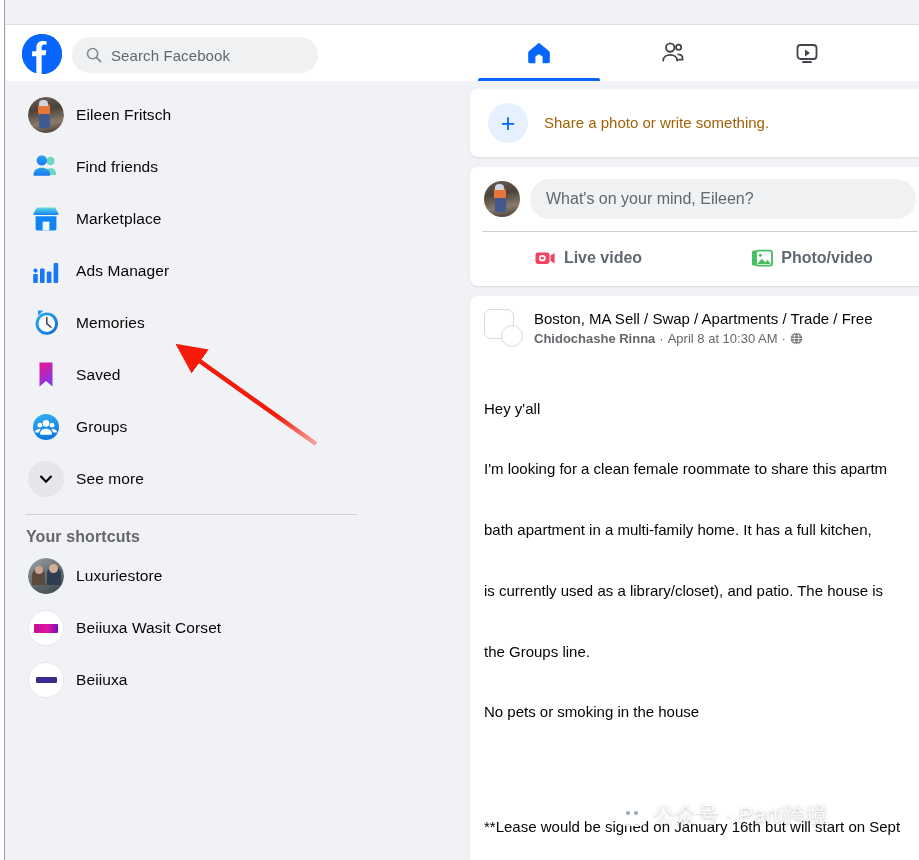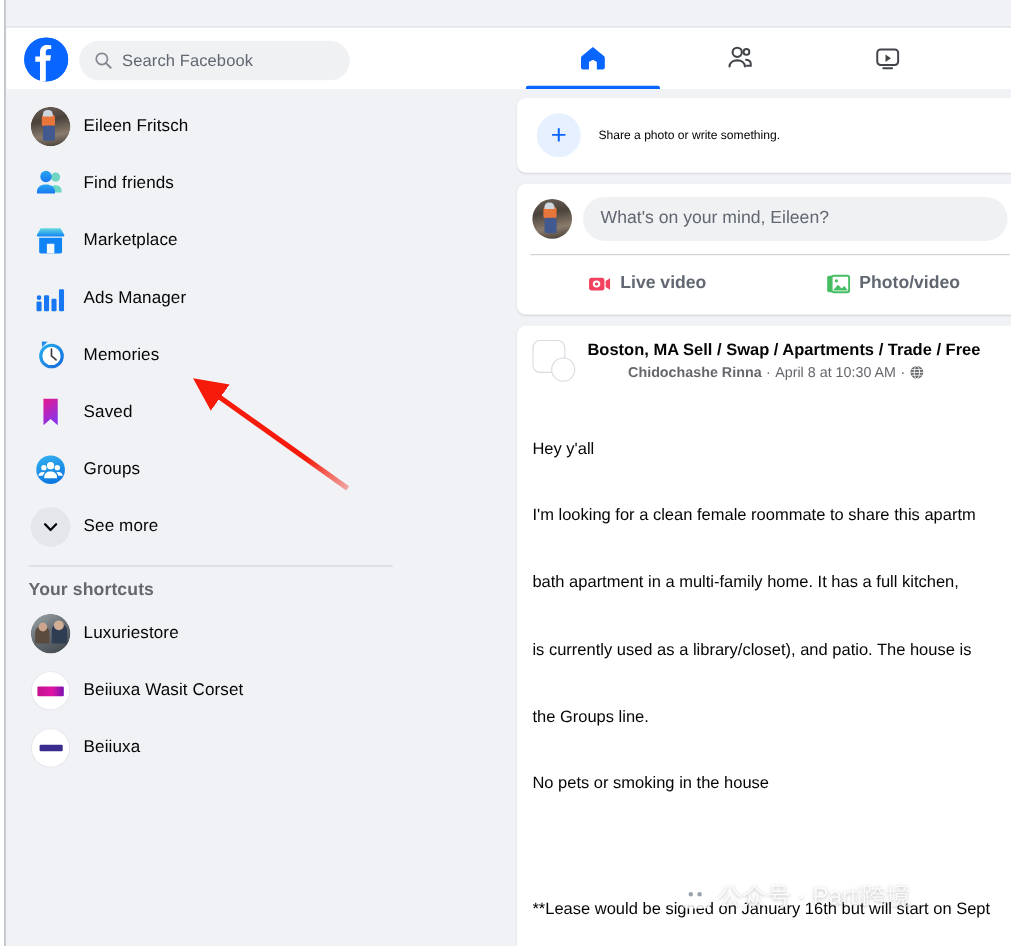--- a/index.html
+++ b/index.html
@@ -107,21 +107,21 @@
 
   
   .story-row { display: flex; align-items: center; padding: 14px 18px; }
   .story-plus {
     width: 40px; height: 40px; border-radius: 50%; background: #e7f0ff;
     display: flex; align-items: center; justify-content: center;
     color: #0866ff; font-size: 25px; font-weight: 300; line-height: 1;
     flex: none; margin-right: 16px;
   }
   .story-title { font-size: 16px; font-weight: 700; color: #050505; line-height: 1.3; }
-  .story-sub { font-size: 11px; color: #000000; line-height: 1.35; }
+  .story-sub { font-size: 15px; color: #a16207; line-height: 1.35; }
 
   
   .composer-top { display: flex; align-items: center; padding: 12px 14px 12px 14px; }
   .composer-input {
     flex: 1; height: 40px; background: #eff1f3; border-radius: 20px;
     display: flex; align-items: center; padding: 0 16px; margin-left: 10px;
     font-size: 16px; color: #606770; cursor: pointer;
   }
   .composer-sep { height: 1px; background: #ced0d4; margin: 0 12px; }
   .composer-actions { display: flex; padding: 7px 6px 9px 6px; }
@@ -139,26 +139,26 @@
   }
   .group-ph .sq {
     position: absolute; left: 0; top: 0; width: 30px; height: 30px;
     border: 1.6px solid #d8dadf; border-radius: 7px; background: #fff;
   }
   .group-ph .ci {
     position: absolute; left: 17px; top: 16px; width: 22px; height: 22px;
     border: 1.6px solid #d8dadf; border-radius: 50%; background: #fff;
   }
   .post-title {
-    font-size: 15px; font-weight: 700; color: #050505; line-height: 1.3;
+    font-size: 15px; font-weight: 400; color: #050505; line-height: 1.3;
     white-space: nowrap;
   }
   .post-meta {
     font-size: 13px; color: #65676b; line-height: 1.35; margin-top: 1px;
-    display: flex; align-items: center; gap: 4px; white-space: nowrap; margin-left: 37px;
+    display: flex; align-items: center; gap: 4px; white-space: nowrap;
   }
   .post-meta .author { font-weight: 700; color: #65676b; }
   .globe-ico { width: 13px; height: 13px; display: inline-block; }
   .post-body {
     font-size: 15px; color: #050505; line-height: 1.35;
     padding: 5px 14px 10px 14px; white-space: pre-wrap;
   }
   .post-body .gap { display: block; height: 13px; }
 
   

